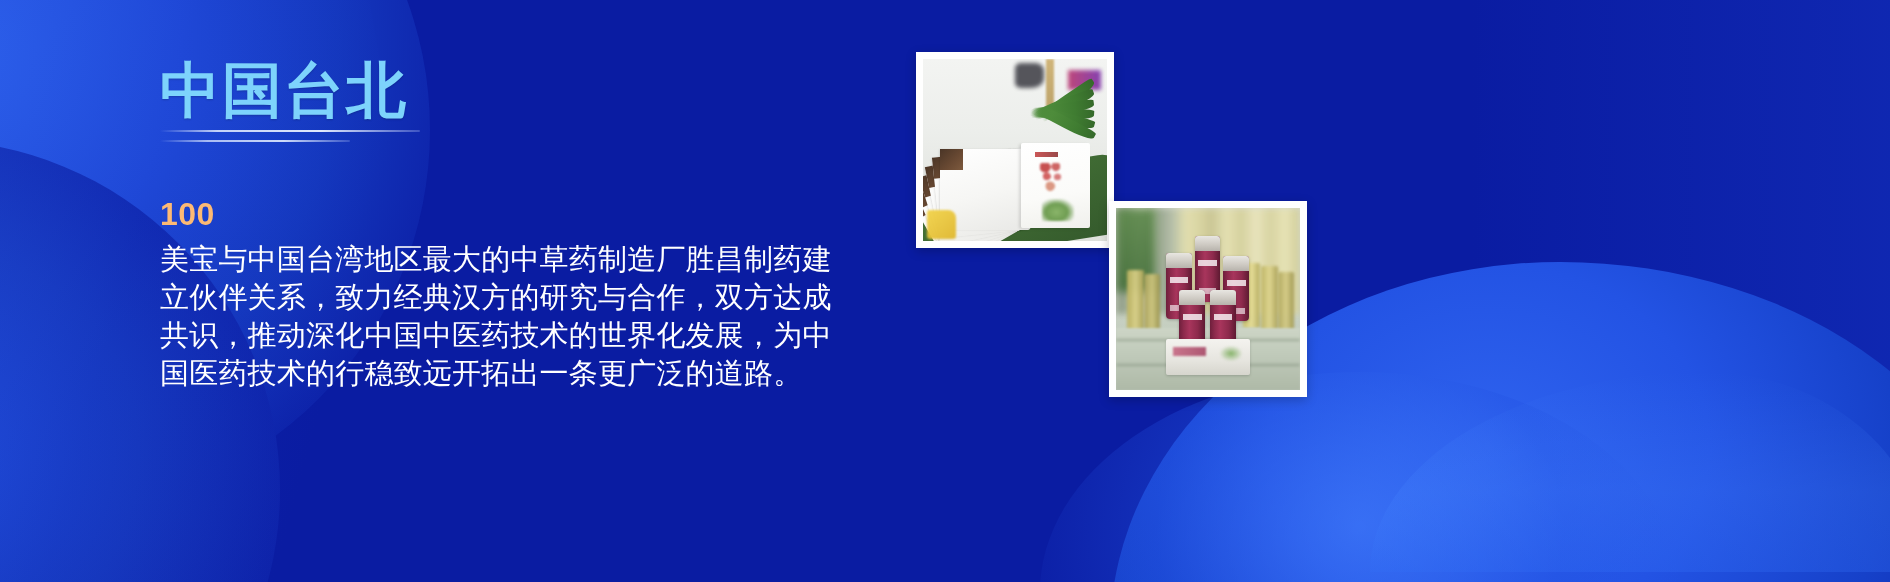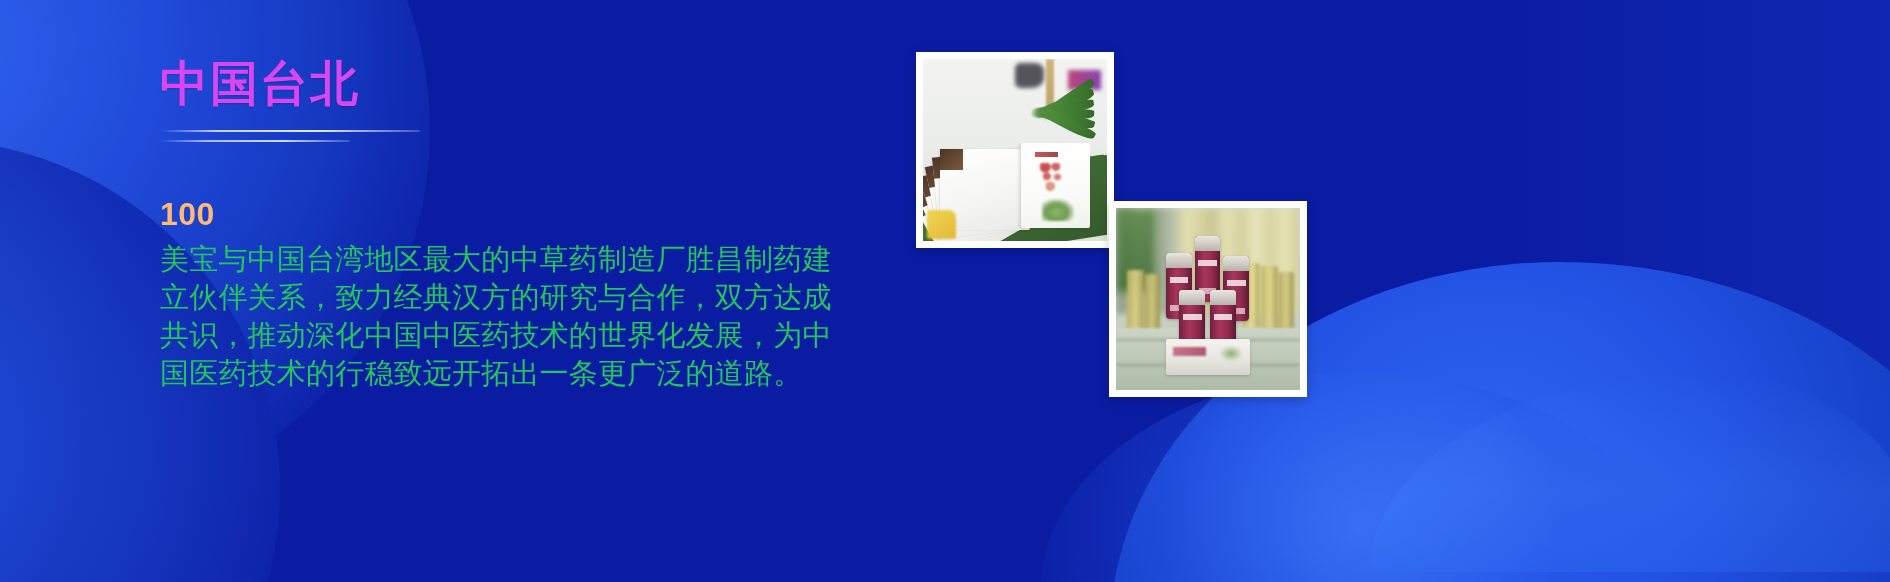--- a/index.html
+++ b/index.html
@@ -91,24 +91,24 @@
     position: absolute;
     left: 160px;
     top: 0;
     width: 720px;
     height: 582px;
   }
   .slide-title {
     position: absolute;
     left: 0;
     top: 56px;
-    font-size: 48px;
+    font-size: 60px;
     font-weight: bold;
     letter-spacing: 2px;
-    color: #d946ef;
+    color: #7dd3fc;
     line-height: 1.15;
     white-space: nowrap;
     text-shadow: 0 1px 2px rgba(0,0,0,0.18);
   }
   .divider-wrap {
     position: absolute;
     left: 0;
     top: 130px;
     width: 260px;
   }
@@ -131,21 +131,21 @@
     color: #fdba74;
     letter-spacing: 0.5px;
   }
   .body-text {
     position: absolute;
     left: 0;
     top: 240px;
     width: 700px;
     font-size: 29px;
     line-height: 38px;
-    color: #22c55e;
+    color: #ffffff;
     letter-spacing: 0.2px;
     font-weight: 400;
   }
 
   
   .photo {
     position: absolute;
     background: #ffffff;
     box-shadow: 0 3px 10px rgba(0,0,0,0.22);
     overflow: hidden;

